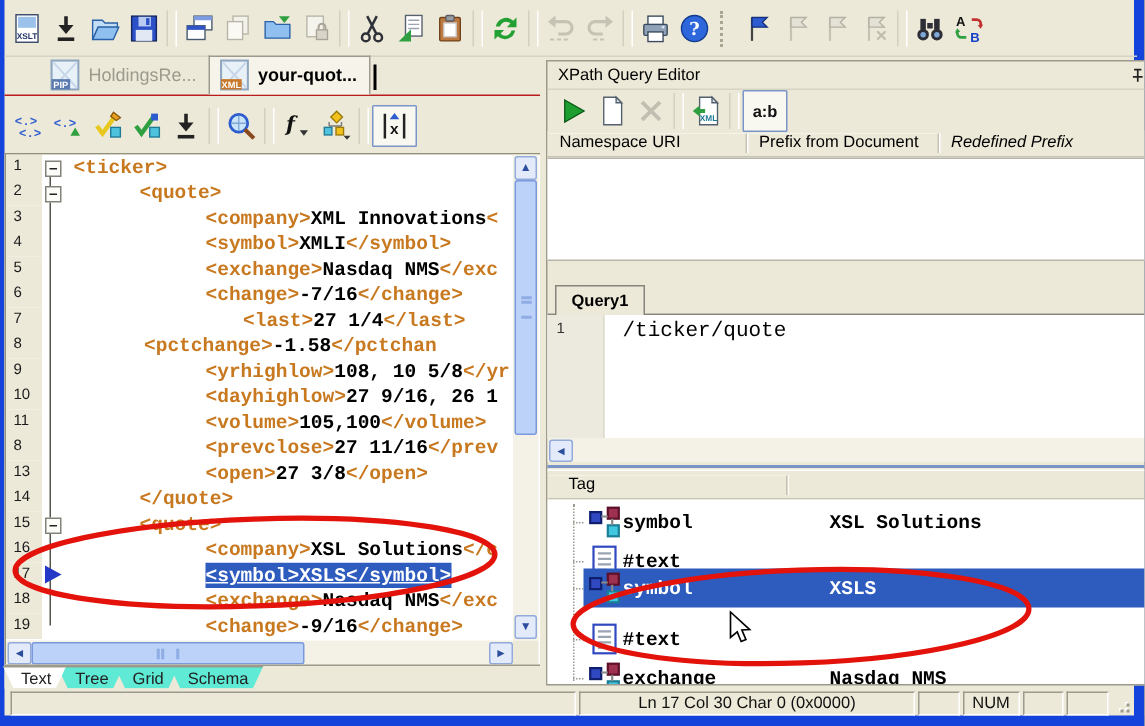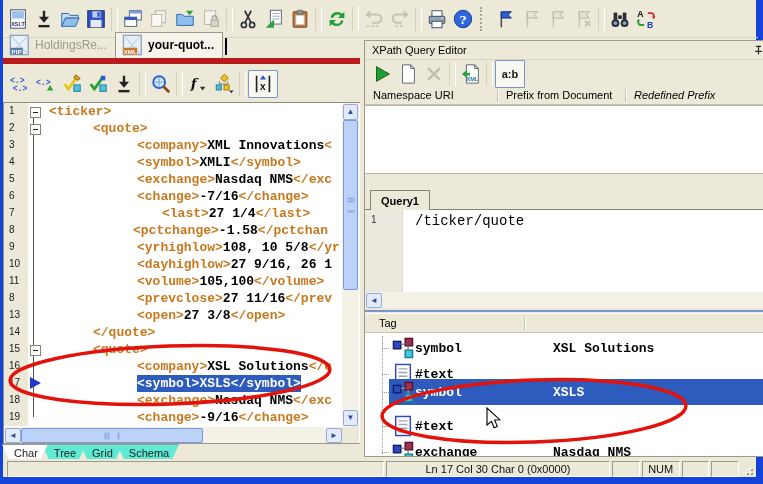--- a/index.html
+++ b/index.html
@@ -9,36 +9,36 @@
   svg{display:block;}
   
   .wb{background:var(--winborder,#1443DC);}
   
   .tb{display:flex;align-items:center;}
   .tbtn{width:26px;height:26px;display:flex;align-items:center;justify-content:center;flex:0 0 auto;}
   .tbtn.pressed{width:28px;border:1px solid #7A96C8;background:#F8F7F0;border-radius:1px;}
   .tsep{width:5px;height:24px;flex:0 0 auto;border-left:1px solid #D4D0BE;border-right:1px solid #FFFFFF;margin:0 2px;}
   .tgrip{width:6px;height:24px;flex:0 0 auto;border-left:2px dotted #A8A590;margin:0 4px;}
   
-  #tabbar{border-bottom:6px solid #b91c1c;display:flex;align-items:flex-end;}
+  #tabbar{border-bottom:1px solid #b91c1c;display:flex;align-items:flex-end;padding-left:24px;}
   .doctab{display:flex;align-items:center;gap:4px;padding:3px 8px 4px 6px;height:18px;}
   .doctab .lbl{font-size:12px;}
   .doctab.active{border:1px solid #9C9A8C;border-bottom:none;background:#F6F4EA;font-weight:bold;}
   .doctab.inactive .lbl{color:#9C9A8C;}
   .caretline{width:2px;height:17px;background:#000;margin:0 0 3px 2px;}
   
   #editor{background:#fff;border-top:1px solid #919078;border-left:1px solid #919078;}
   .crow{display:flex;height:17px;}
   .gcell{width:24px;flex:0 0 auto;background:#ECE9D8;font-size:10px;color:#1A1A1A;
          padding:2px 0 0 5px;box-sizing:border-box;}
   .fcell{width:18px;flex:0 0 auto;background:#fff;position:relative;}
   .ccell{flex:1;background:#fff;overflow:hidden;white-space:pre;position:relative;}
   .cl{display:inline-block;font:bold 13px "Liberation Mono",monospace;line-height:17px;height:17px;}
   .tag{color:var(--tagcolor,#C8781E);}
-  .cl.sel{background:var(--selcolor,#2D5BBE);color:#fff;}
+  .cl.sel{background:var(--selcolor,#2D5BBE);color:#fff;text-decoration:underline;}
   .cl.sel .tag{color:#fff;}
   .foldbox{position:absolute;left:2px;top:4px;width:9px;height:9px;background:#FCFCF8;
            border:1px solid #84827A;z-index:3;}
   .foldbox::after{content:"";position:absolute;left:2px;top:4px;width:5px;height:1px;background:#222;}
   .lmark{position:absolute;left:2px;top:2px;width:0;height:0;z-index:3;
          border-top:6px solid transparent;border-bottom:6px solid transparent;border-left:11px solid #2438C8;}
   #foldline{width:1px;background:#55544C;z-index:1;}
   
   .sbtrack{background:#F4F2E6;}
   .sbbtn{position:absolute;background:#E3EBFA;border:1px solid #93AADC;border-radius:2px;
@@ -456,21 +456,21 @@
           <div class="ccell"><span class="cl" style="margin-left:91px"><span class="tag">&lt;change&gt;</span>-7/16<span class="tag">&lt;/change&gt;</span></span></div>
         </div>
         <div class="crow">
           <div class="gcell">7</div>
           <div class="fcell"></div>
           <div class="ccell"><span class="cl" style="margin-left:116px"><span class="tag">&lt;last&gt;</span>27 1/4<span class="tag">&lt;/last&gt;</span></span></div>
         </div>
         <div class="crow">
           <div class="gcell">8</div>
           <div class="fcell"></div>
-          <div class="ccell"><span class="cl" style="margin-left:87px"><span class="tag">&lt;pctchange&gt;</span>-1.58<span class="tag">&lt;/pctchan</span></span></div>
+          <div class="ccell"><span class="cl" style="margin-left:50px"><span class="tag">&lt;pctchange&gt;</span>-1.58<span class="tag">&lt;/pctchan</span></span></div>
         </div>
         <div class="crow">
           <div class="gcell">9</div>
           <div class="fcell"></div>
           <div class="ccell"><span class="cl" style="margin-left:91px"><span class="tag">&lt;yrhighlow&gt;</span>108, 10 5/8<span class="tag">&lt;/yr</span></span></div>
         </div>
         <div class="crow">
           <div class="gcell">10</div>
           <div class="fcell"></div>
           <div class="ccell"><span class="cl" style="margin-left:91px"><span class="tag">&lt;dayhighlow&gt;</span>27 9/16, 26 1</span></div>
@@ -535,21 +535,21 @@
 
     <div class="abs sbtrack" style="left:0;top:324px;width:338px;height:16px;">
       <div class="sbbtn" style="left:1px;top:1px;width:14px;height:13px;">◄</div>
       <div class="sbthumb h" style="left:17px;top:1px;width:180px;height:13px;"></div>
       <div class="sbbtn" style="left:322px;top:1px;width:14px;height:13px;">►</div>
     </div>
     <div class="abs" style="left:338px;top:324px;width:17px;height:16px;background:#ECE9D8;"></div>
   </div>
 
   <div id="viewtabs" class="abs" style="left:3px;top:443px;width:357px;height:16px;box-sizing:border-box;">
-      <div class="vtab active">Char</div>
+      <div class="vtab active">Text</div>
       <div class="vtab">Tree</div>
       <div class="vtab">Grid</div>
       <div class="vtab">Schema</div>
     </div>
 
   <div id="xpanel" class="abs" style="left:364px;top:40px;width:439px;height:417px;box-sizing:border-box;">
     <div id="xtitle">
       <span>XPath Query Editor</span>
       <span class="grow"></span>
       <span class="titbtn">

